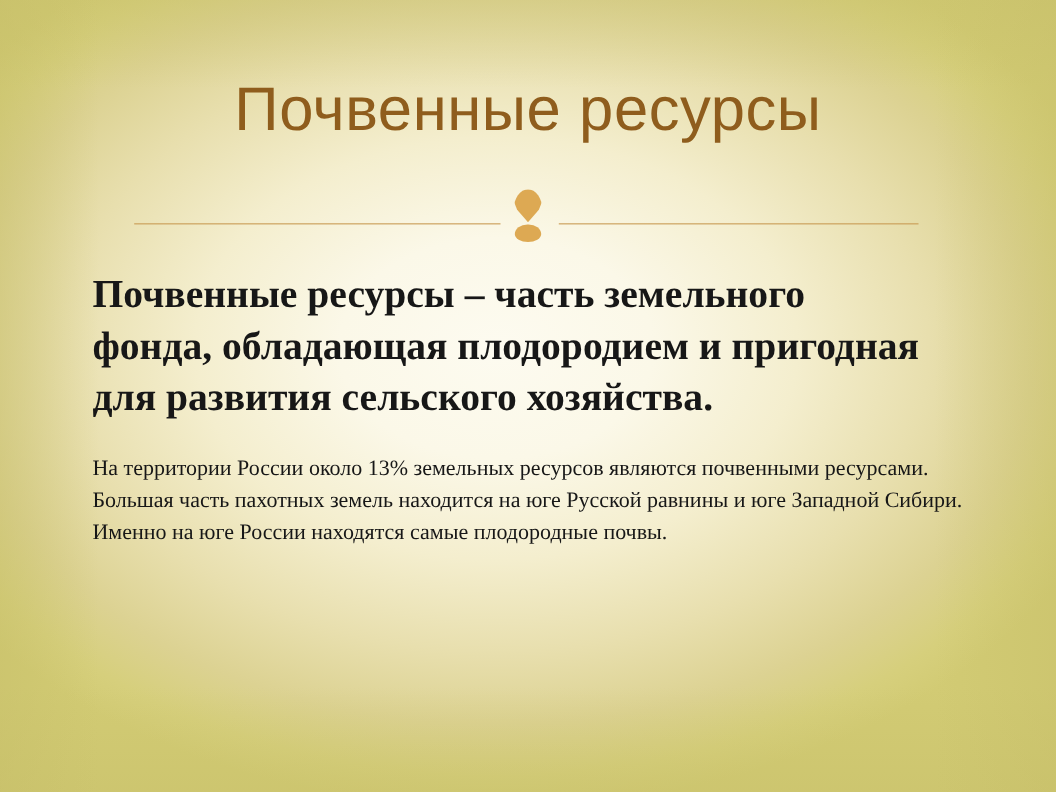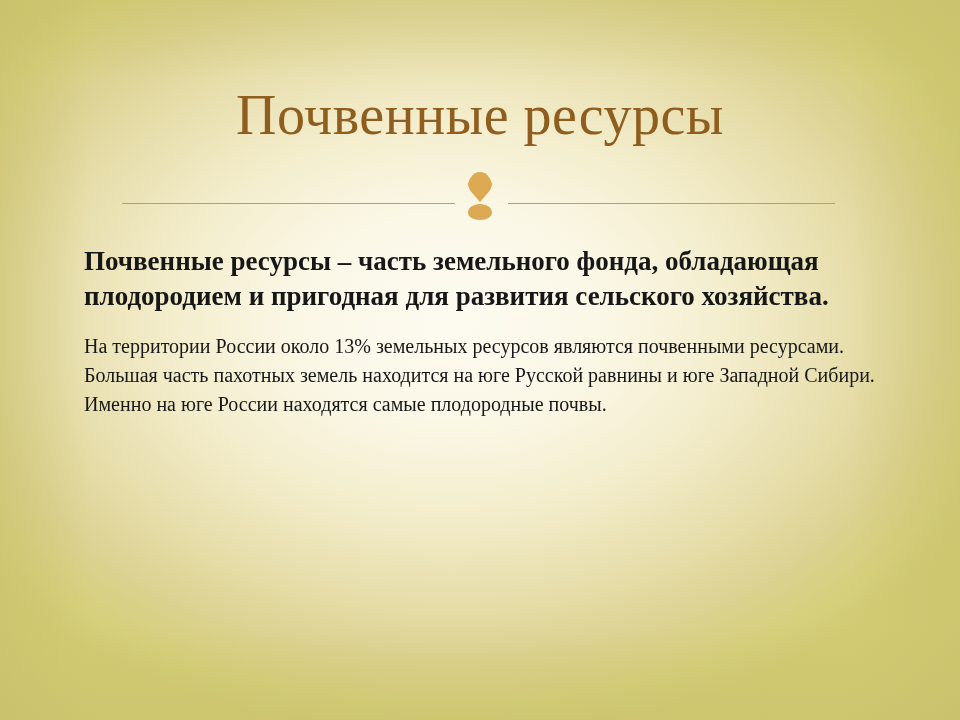--- a/index.html
+++ b/index.html
@@ -51,22 +51,22 @@
   
   .title-block {
     position: absolute;
     left: 0;
     top: 70px;
     width: 960px;
     text-align: center;
   }
 
   .slide-title {
-    margin: 16px;
-    font-family: Liberation Serif, serif;
+    margin: 0;
+    font-family: Liberation Sans, sans-serif;
     font-size: 56px;
     font-weight: 400;
     line-height: 1.05;
     color: #8f5d1d;
     letter-spacing: 0.5px;
     white-space: nowrap;
   }
 
   
   .divider-row {
@@ -140,23 +140,23 @@
     margin: 0 0 16px 0;
     font-family: "Liberation Serif", "DejaVu Serif", serif;
     color: #171717;
     font-size: 27px;
     line-height: 1.30;
     text-align: left;
   }
 
   .para.bold {
     font-weight: 700;
-    font-size: 27px;
+    font-size: 36px;
     line-height: 1.30;
-    margin-bottom: 18px;
+    margin-bottom: 28px;
     max-width: 760px;
   }
 
   .para.normal {
     font-weight: 400;
     font-size: 20px;
     line-height: 1.44;
     max-width: 812px;
   }
 </style>

